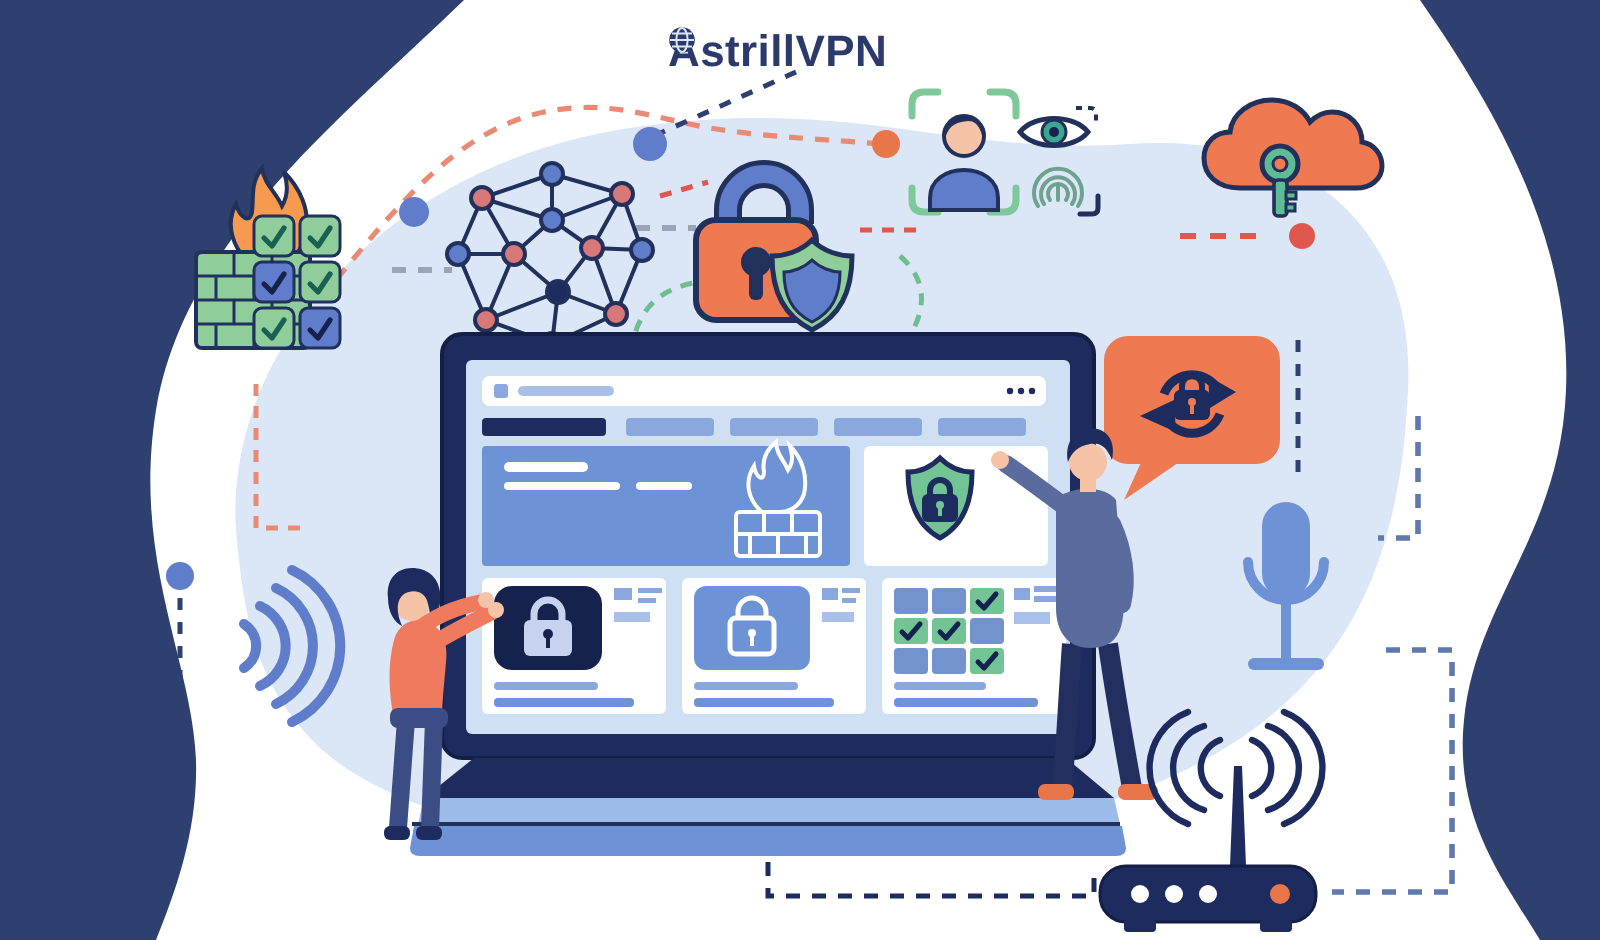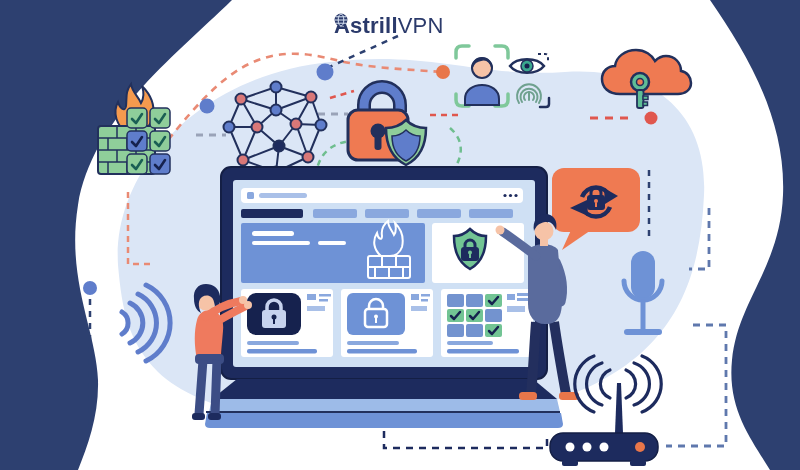--- a/index.html
+++ b/index.html
@@ -1,20 +1,20 @@
 <!DOCTYPE html>
 <html><head>
 <meta charset="utf-8">
 <style>
   html,body{margin:0;padding:0;background:#ffffff;}
   .canvas{position:relative;width:800px;height:470px;overflow:hidden;background:#ffffff;font-family:"Liberation Sans",sans-serif;}
   .canvas svg{position:absolute;left:0;top:0;}
   .logo{position:absolute;left:334px;top:13px;color:#2b3a6b;font-size:22px;letter-spacing:.2px;white-space:nowrap;z-index:5;}
   .logo .b{font-weight:700;}
-  .logo .r{font-weight:400;}
+  .logo .r{font-weight:700;}
   .logo .mark{display:inline-block;vertical-align:8px;margin-left:1px;}
 </style>
 </head>
 <body>
 
 <div class="canvas">
 
 <svg width="800" height="470" viewBox="0 0 800 470">
 
   <g>

